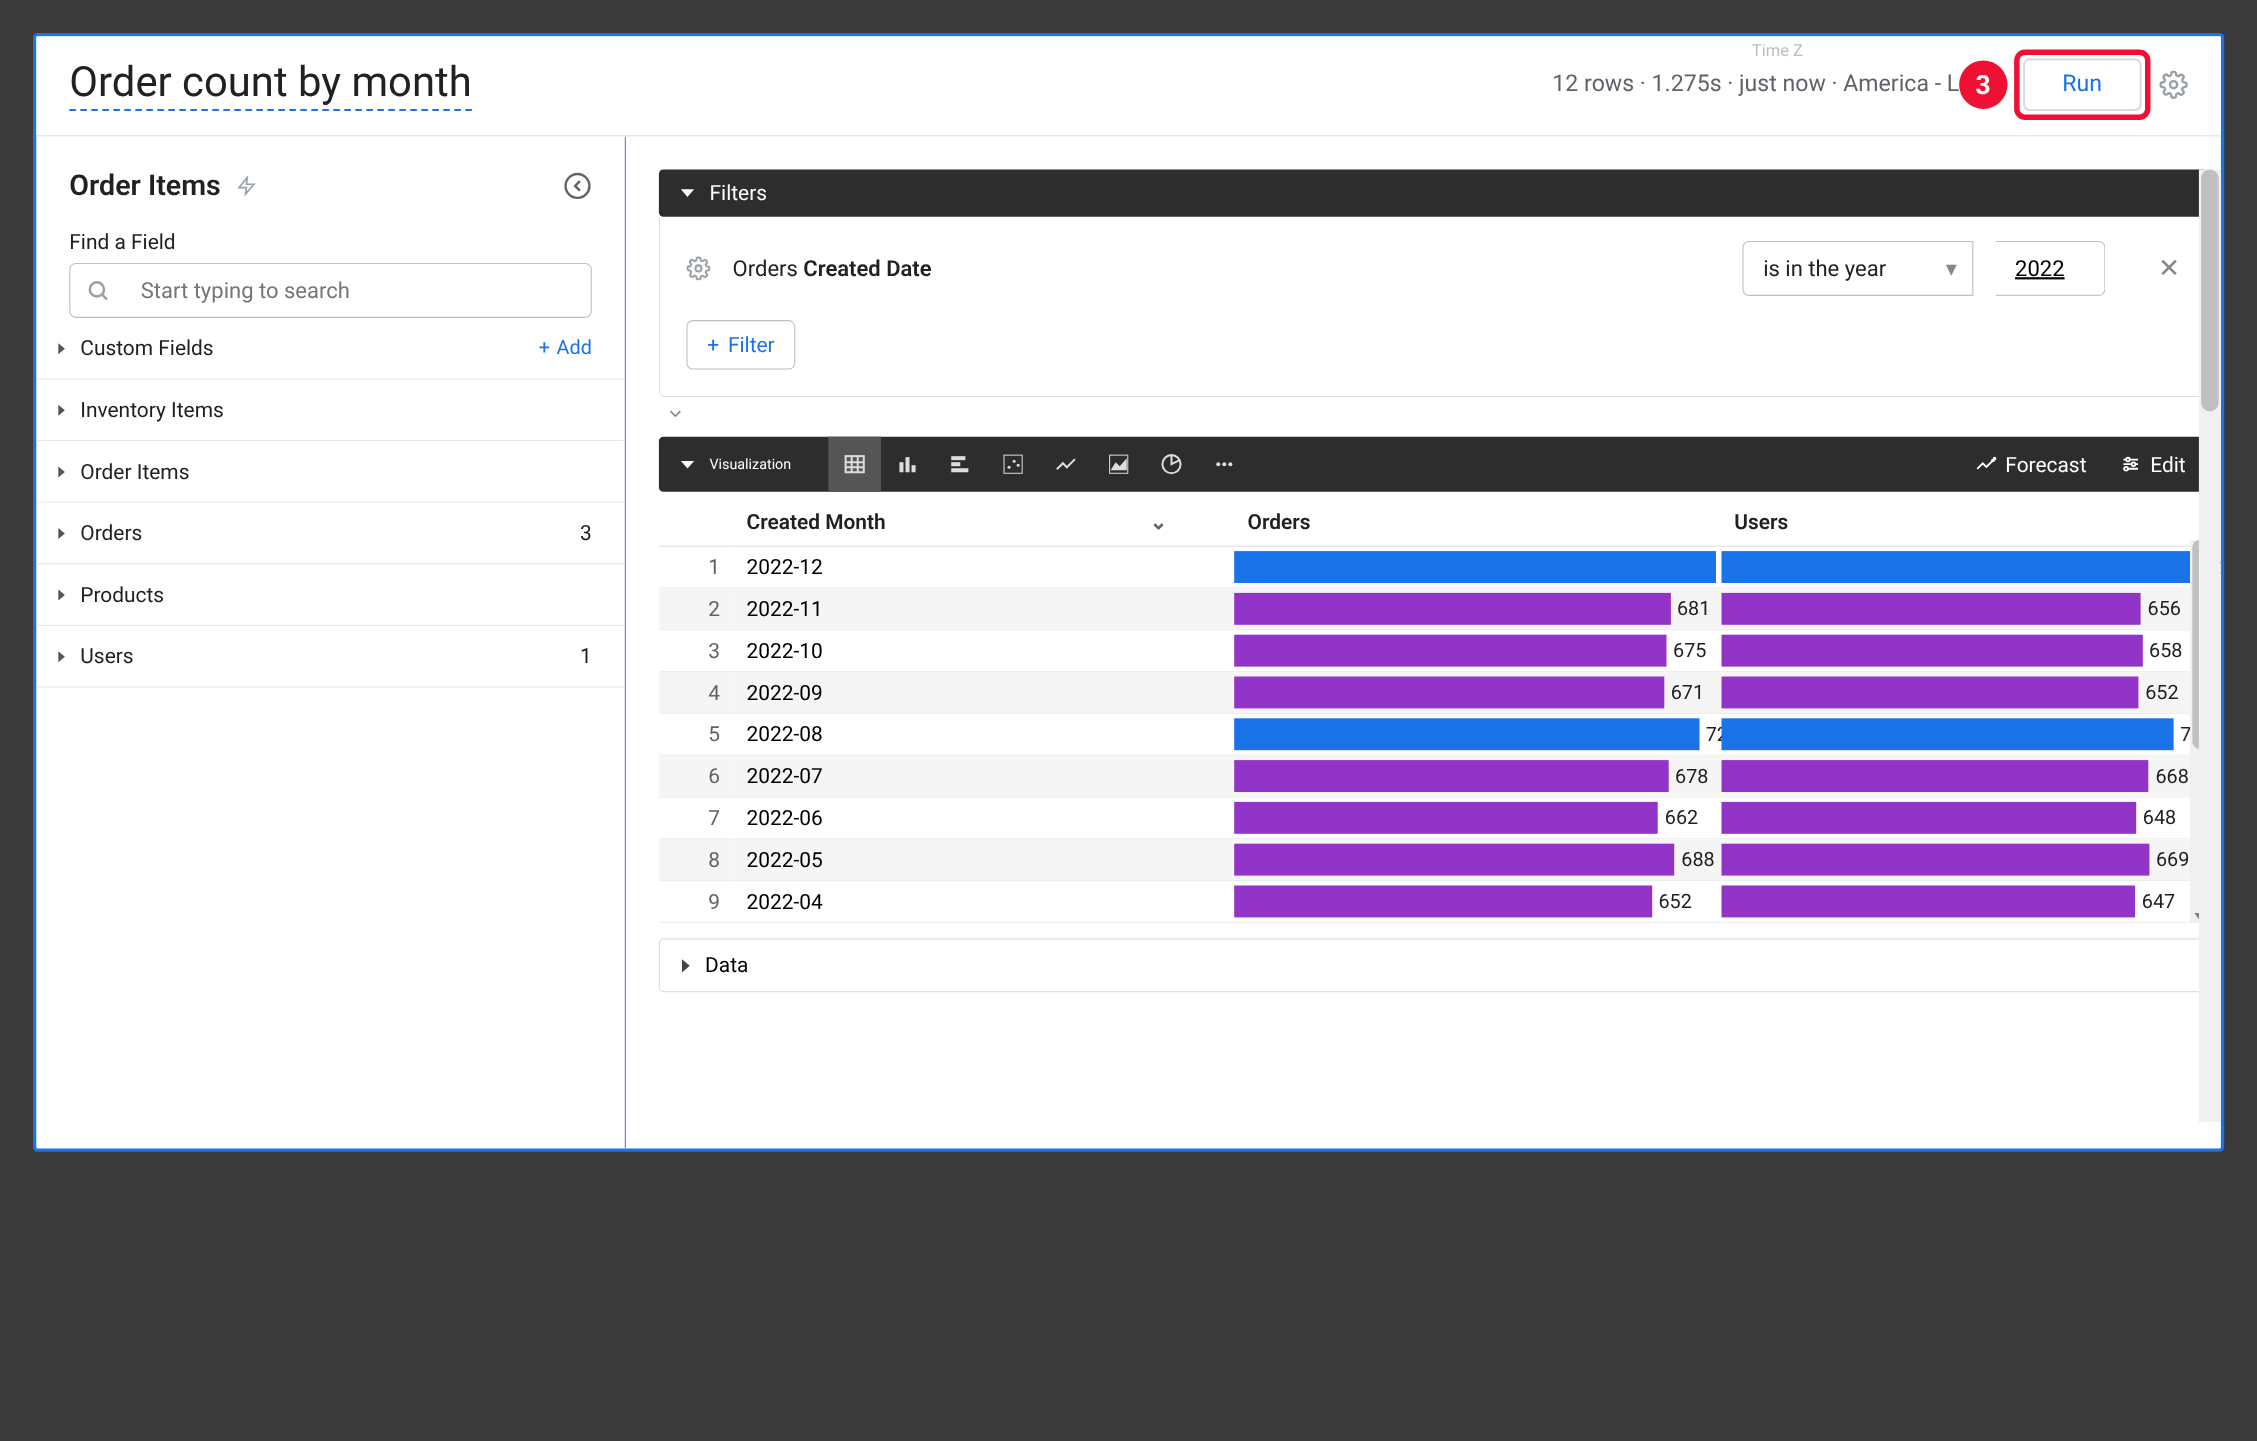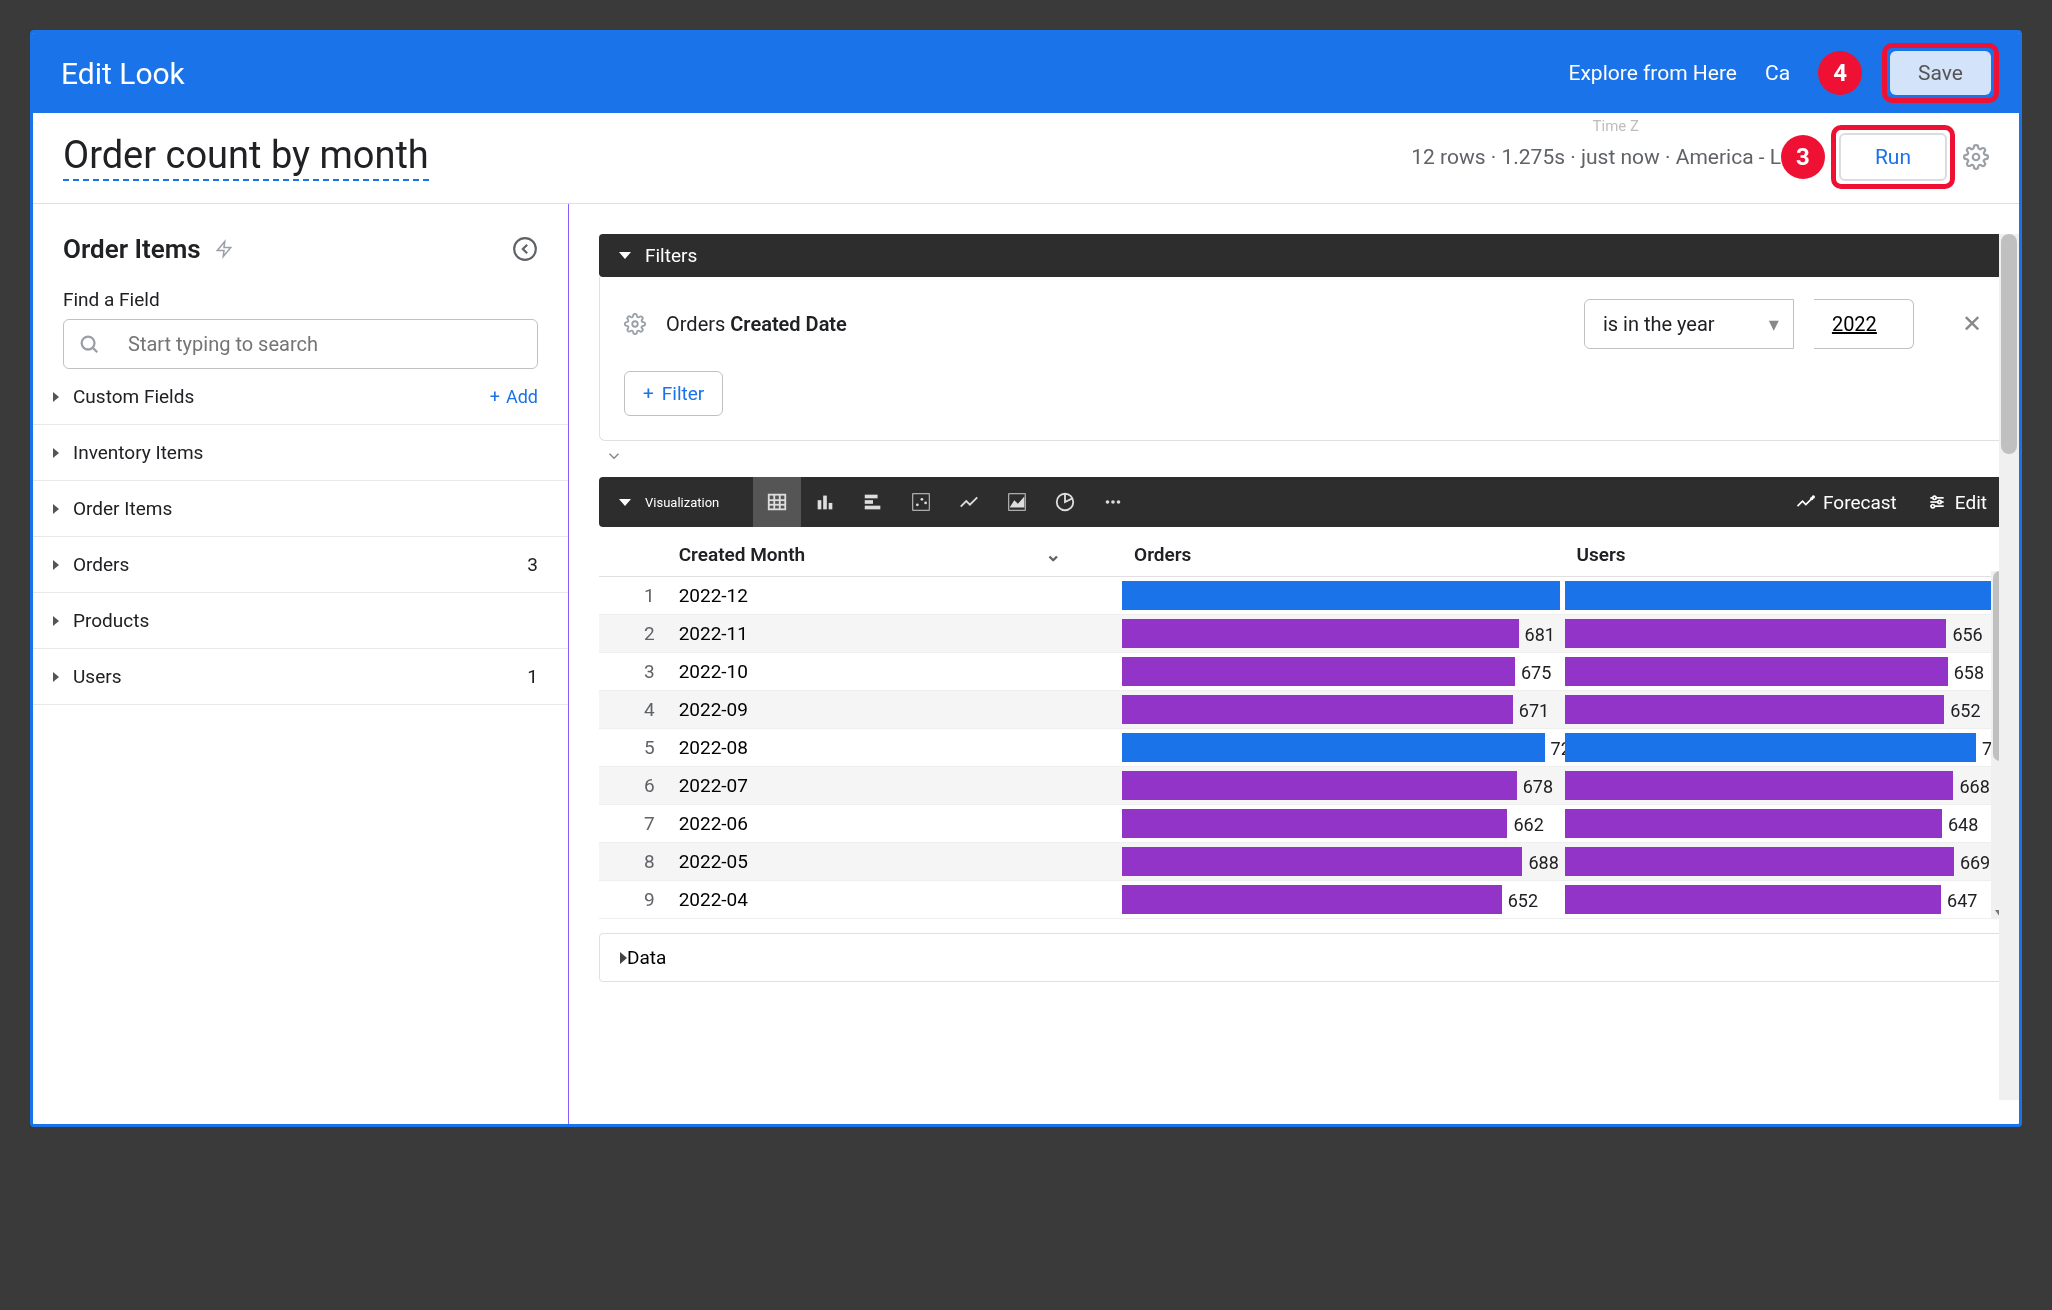--- a/index.html
+++ b/index.html
@@ -91,42 +91,30 @@
   .bar-cell { position:relative; width:340px;}
   .bar { position:absolute; left:0; top:4px; bottom:4px; border-radius:0;}
   .bar.blue { background:#1a73e8;}
   .bar.purple { background:#9334c9;}
   .bar-val { position:absolute; top:50%; transform:translateY(-50%); font-size:18px; color:#202124;}
   .table-scroll-wrap { position:relative;}
   .table-vscroll { position:absolute; right:-2px; top:38px; bottom:0; width:18px; background:#f0f0f0;}
   .table-vscroll::before { content:""; position:absolute; right:2px; top:0; width:14px; height:190px; background:#c0c0c0; border-radius:7px;}
   .table-vscroll::after { content:""; position:absolute; right:4px; bottom:2px; width:0; height:0; border-top:7px solid #777; border-left:5px solid transparent; border-right:5px solid transparent;}
 
-  .data-section { border:1px solid #e0e0e0; border-radius:4px; padding:12px 20px; margin-top:14px; display:flex; align-items:center; font-size:19px;}
+  .data-section { border:1px solid #e0e0e0; border-radius:4px; padding:12px 20px; margin-top:14px; display:flex; align-items:center; gap:14px; font-size:19px;}
   .tri-right-dk { width:0; height:0; border-left:7px solid #444; border-top:6px solid transparent; border-bottom:6px solid transparent;}
 
   svg { display:block;}
 </style>
 </head>
 <body>
 
 <div class="app-window">
 
-  <div class="top-bar">
-    <div class="top-bar-left">Edit Look</div>
-    <div class="top-bar-right">
-      <span class="top-link">Explore from Here</span>
-      <span class="top-link">Ca</span>
-      <span class="badge-num">4</span>
-      <span class="save-btn-wrap">
-        <button class="save-btn">Save</button>
-        <span class="save-btn-outline"></span>
-      </span>
-    </div>
-  </div>
 
   <div class="subheader" style="position:relative;">
     <span class="look-title">Order count by month</span>
     <div class="subheader-right" style="position:relative;">
       <span class="time-zone-label">Time Z</span>
       <span class="stats-text">12 rows · 1.275s · just now · America - Los A</span>
       <span class="run-wrap">
         <span class="badge-num badge-3">3</span>
         <button class="run-btn">Run</button>
         <span class="run-outline"></span>

